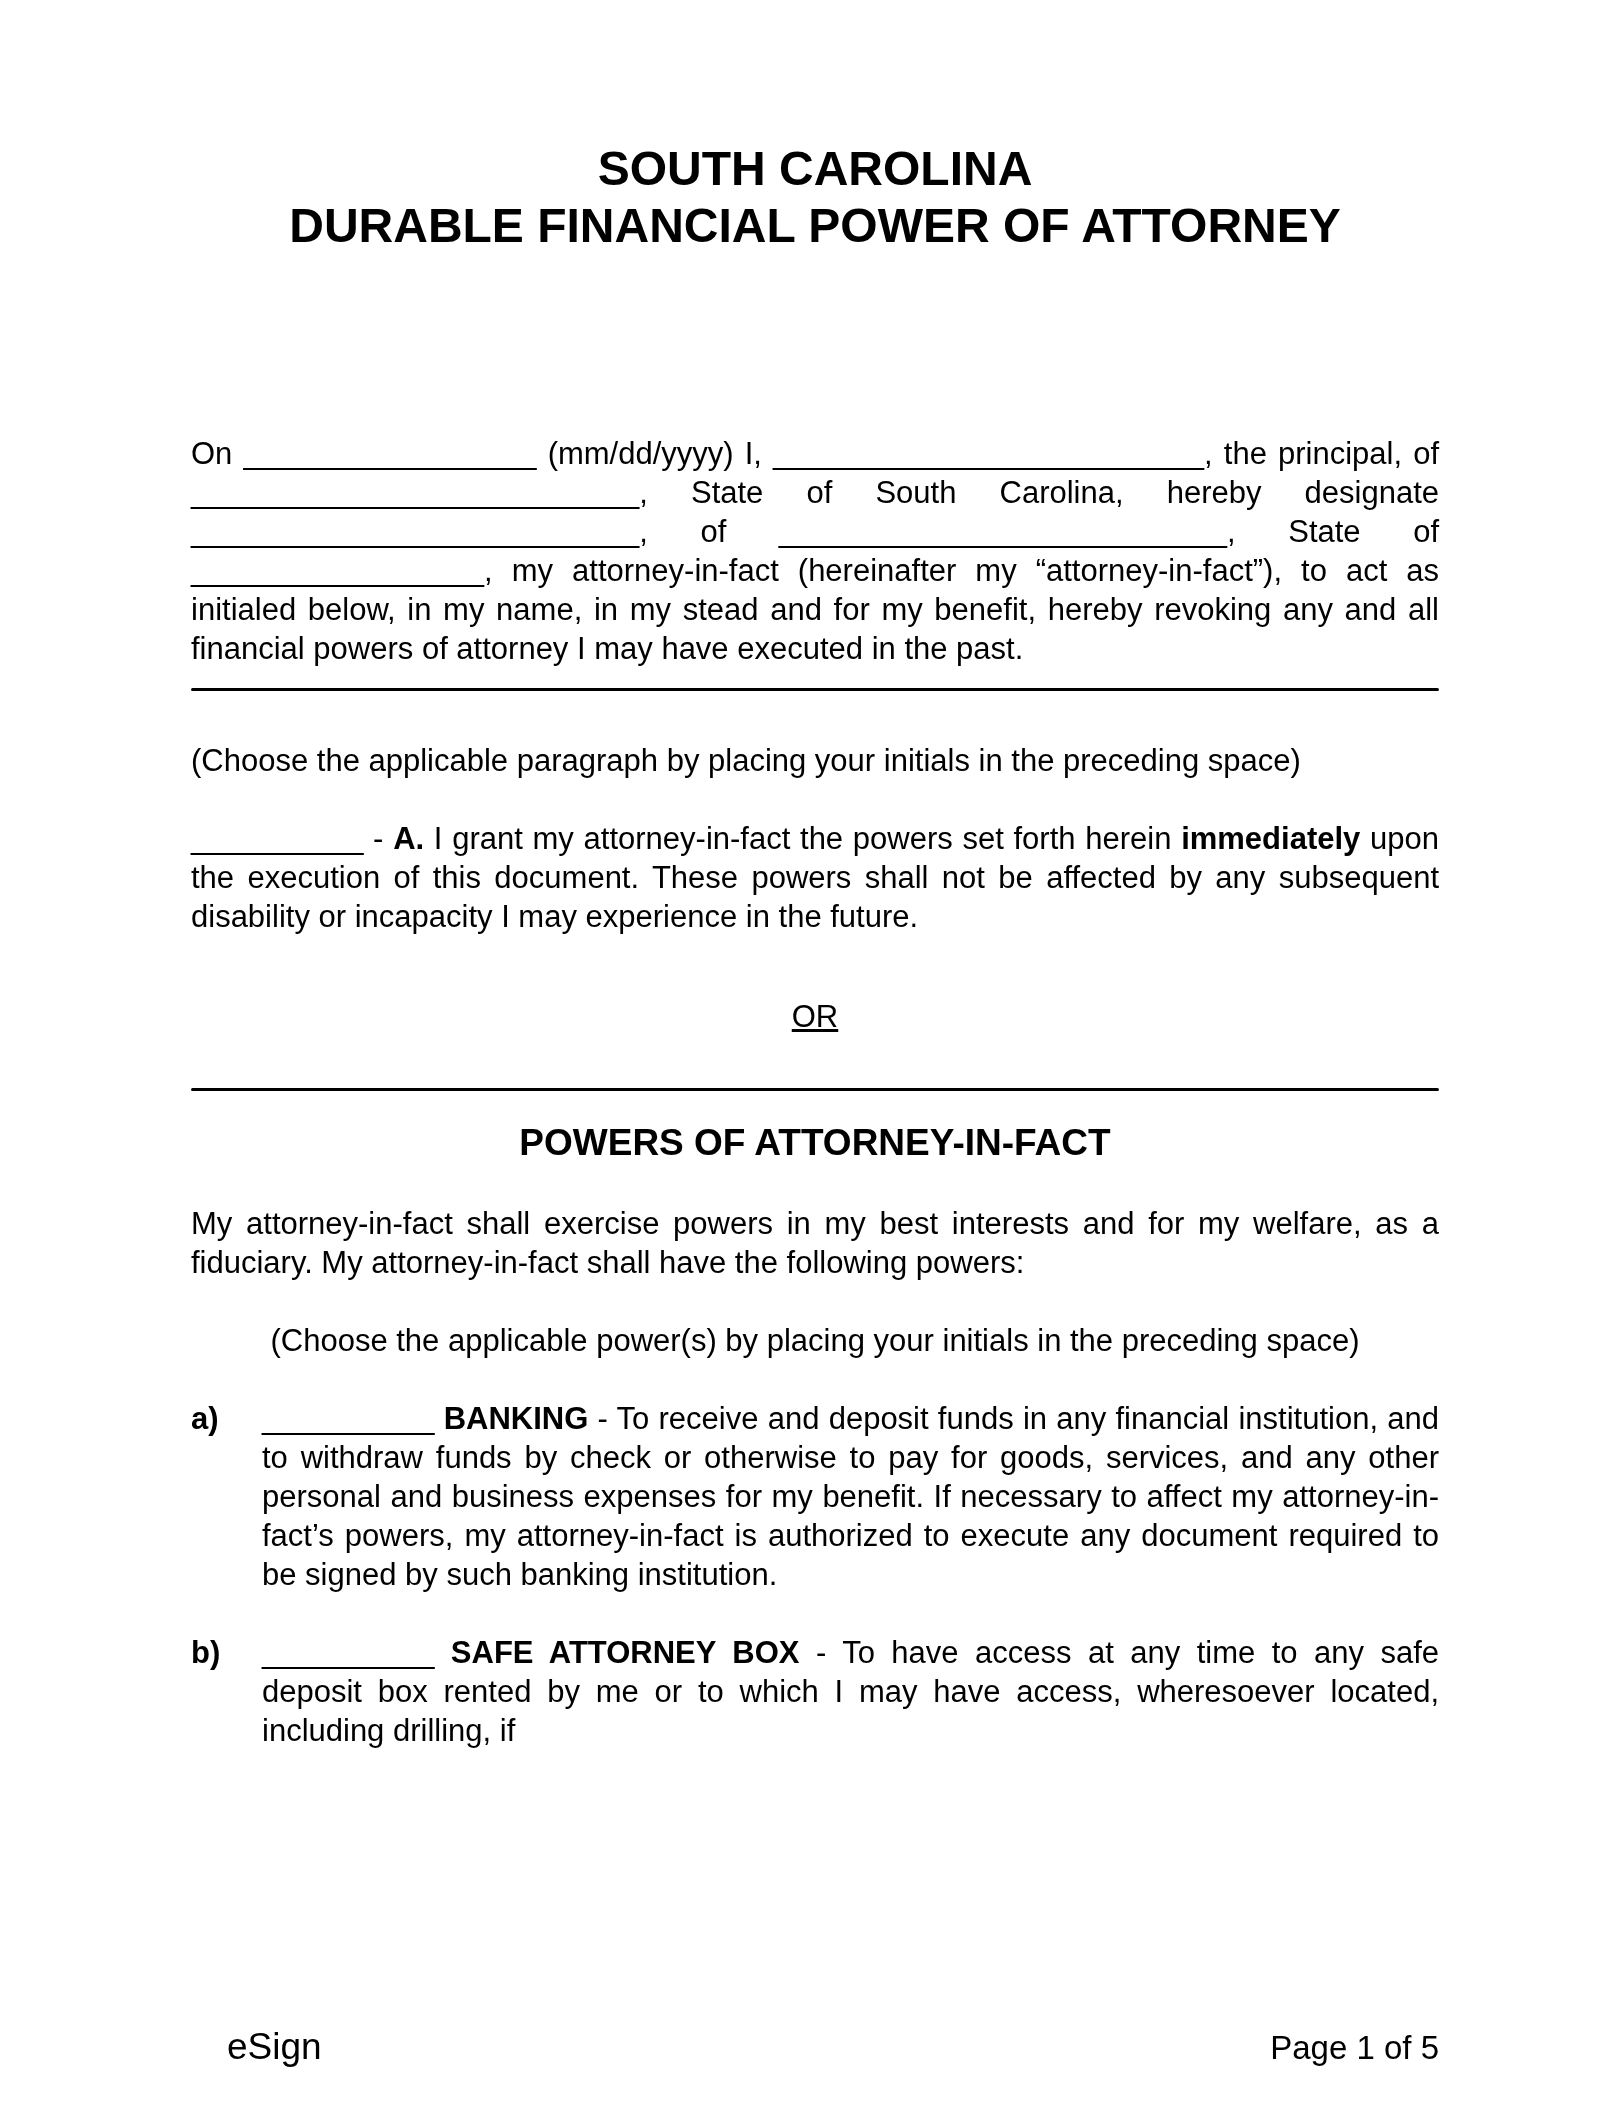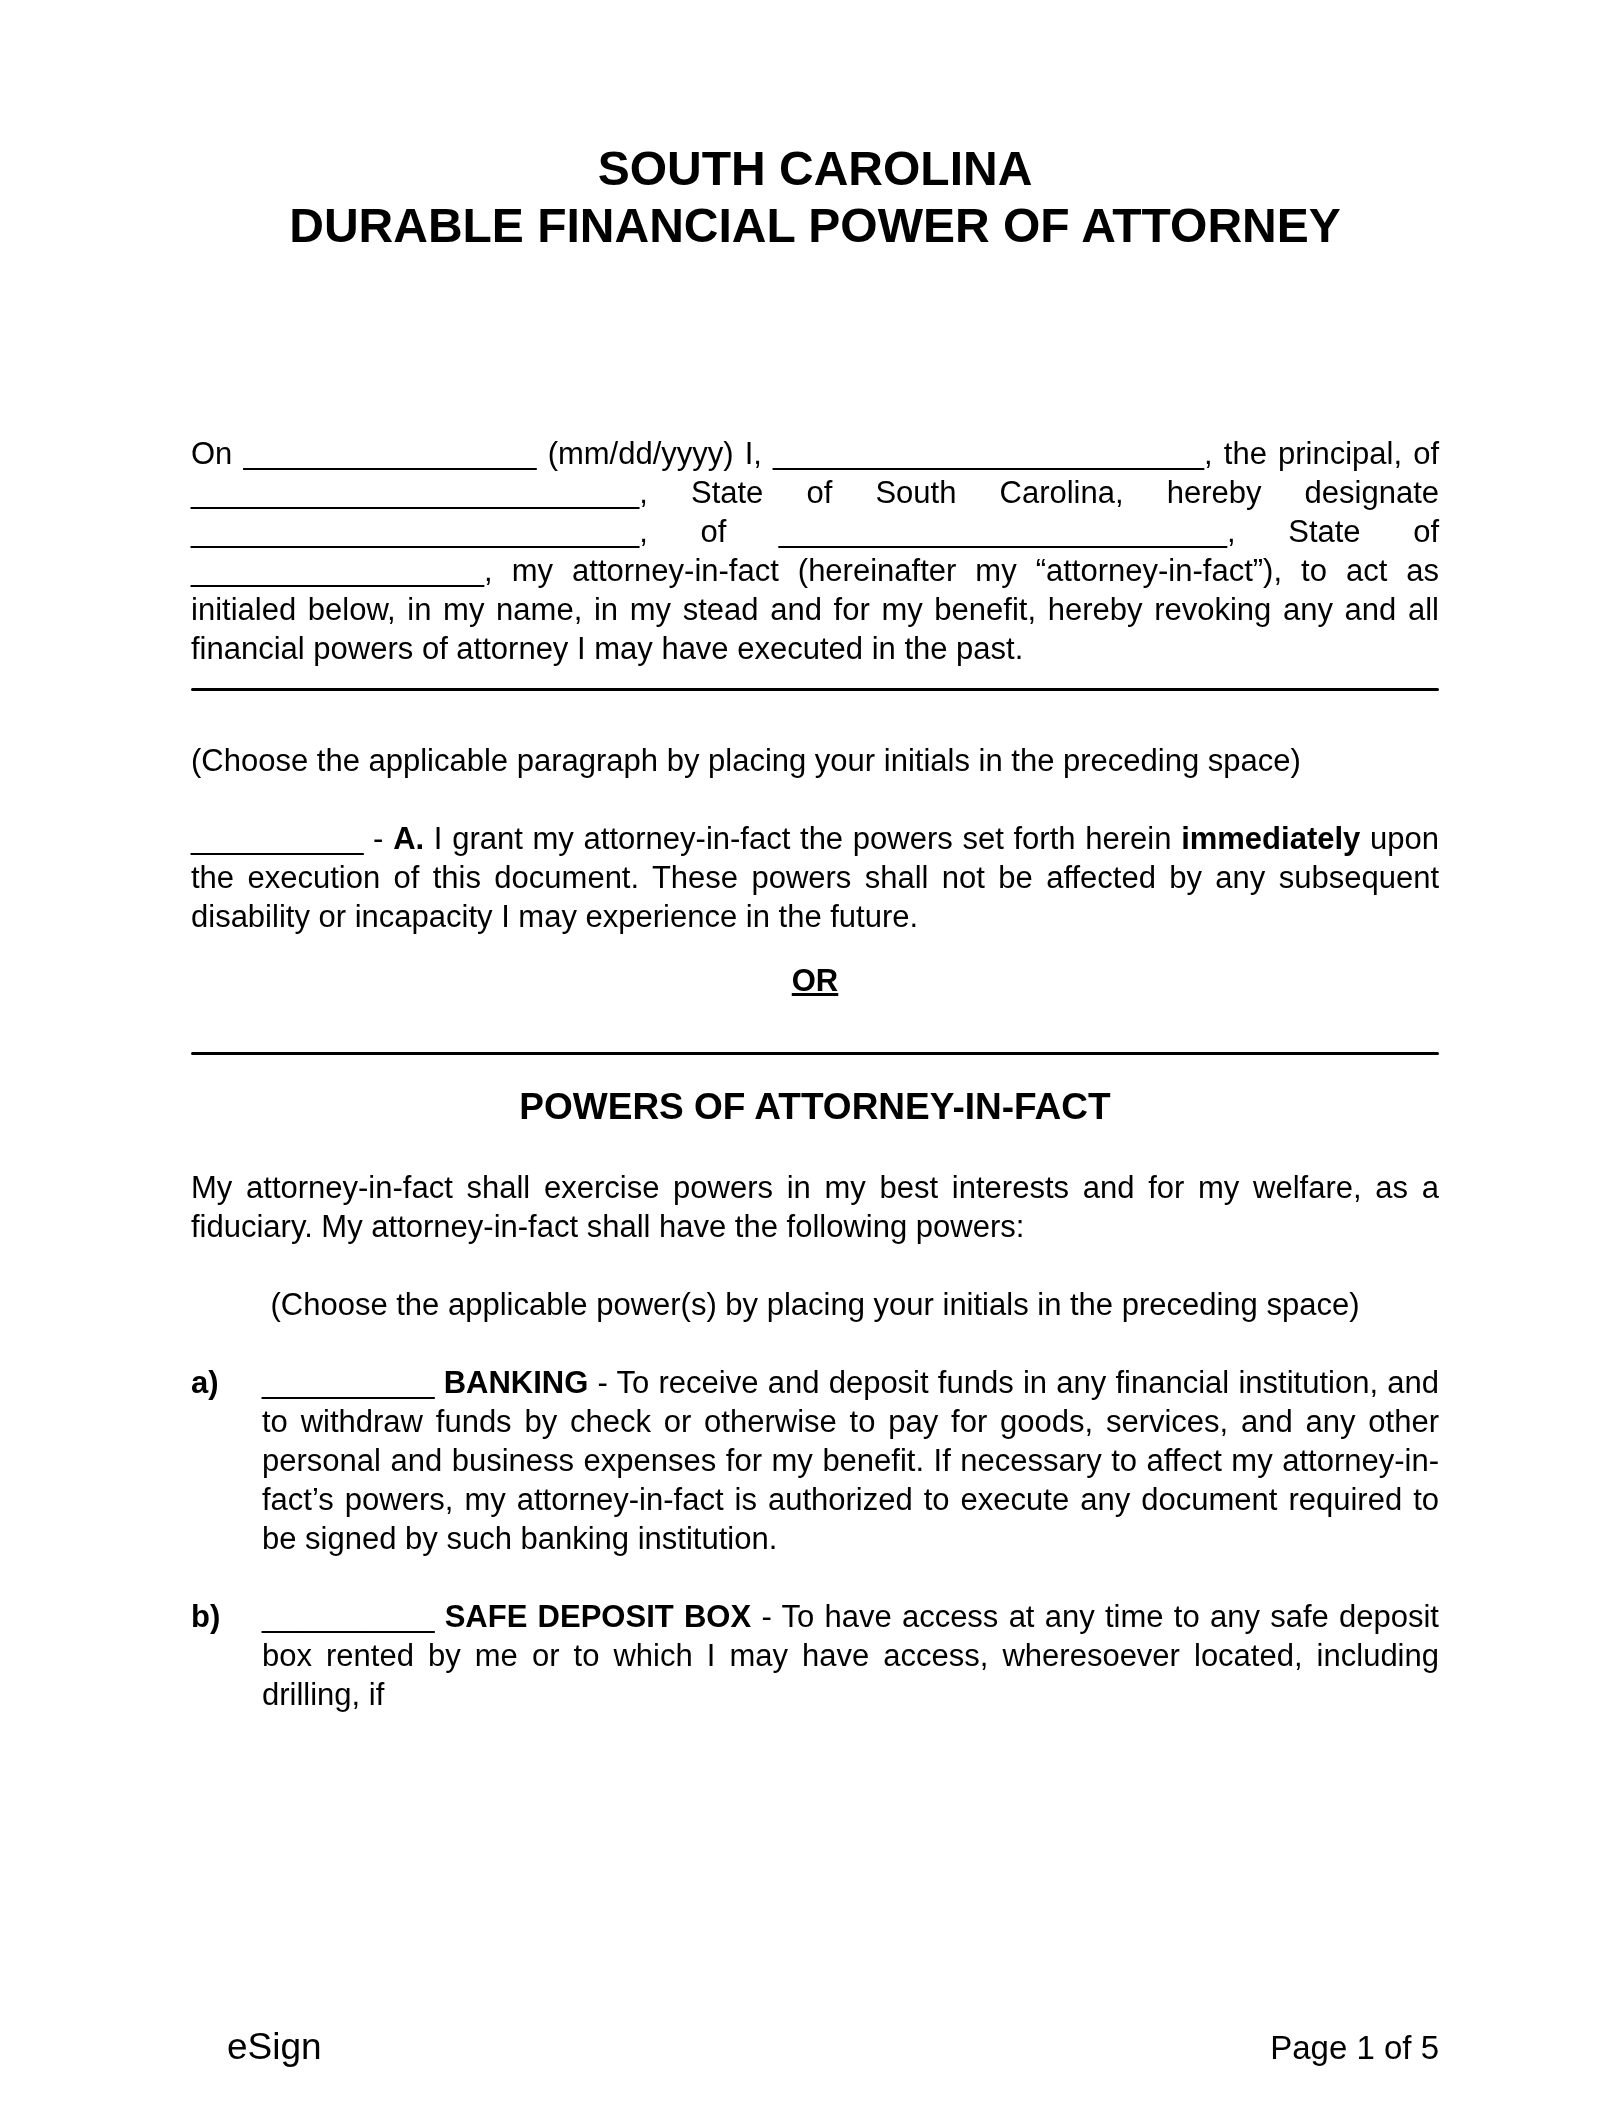--- a/index.html
+++ b/index.html
@@ -40,21 +40,21 @@
   h2 {
     font-size: 37px;
     line-height: 44px;
     font-weight: bold;
     text-align: center;
     margin: 27px 0 0 0;
   }
   h2.powers-heading { margin-top: 30px; }
   .instruction { margin-top: 50px; }
   .para { margin-top: 39px; text-align: justify; }
-  .or-line { margin-top: 25px; text-align: center; font-weight: bold; }
+  .or-line { margin-top: 61px; text-align: center; font-weight: normal; }
   .or-line .or-text { text-decoration: underline; }
   .centered-instruction { margin-top: 39px; text-align: center; }
   .power-item { margin-top: 39px; display: flex; }
   .power-marker { flex: 0 0 47px; font-weight: bold; }
   .power-text { flex: 1; text-align: justify; margin-left: 24px; }
   b, .bold { font-weight: bold; }
   .footer {
     position: absolute;
     left: 191px;
     right: 185px;
@@ -96,21 +96,21 @@
 
   <p class="centered-instruction">(Choose the applicable power(s) by placing your initials in the preceding space)</p>
 
   <div class="power-item">
     <div class="power-marker">a)</div>
     <div class="power-text"><span class="blank">__________ </span><b>BANKING</b><span> - To receive and deposit funds in any financial institution, and to withdraw funds by check or otherwise to pay for goods, services, and any other personal and business expenses for my benefit. If necessary to affect my attorney-in-fact’s powers, my attorney-in-fact is authorized to execute any document required to be signed by such banking institution.</span></div>
   </div>
 
   <div class="power-item">
     <div class="power-marker">b)</div>
-    <div class="power-text"><span class="blank">__________ </span><b>SAFE DEPOSIT BOX</b><span> - To have access at any time to any safe deposit box rented by me or to which I may have access, wheresoever located, including drilling, if</span></div>
+    <div class="power-text"><span class="blank">__________ </span><b>SAFE ATTORNEY BOX</b><span> - To have access at any time to any safe deposit box rented by me or to which I may have access, wheresoever located, including drilling, if</span></div>
   </div>
 
   <footer class="footer">
     <span class="brand">eSign</span>
     <span class="page-number">Page 1 of 5</span>
   </footer>
 
 </div>
 
 </body></html>

